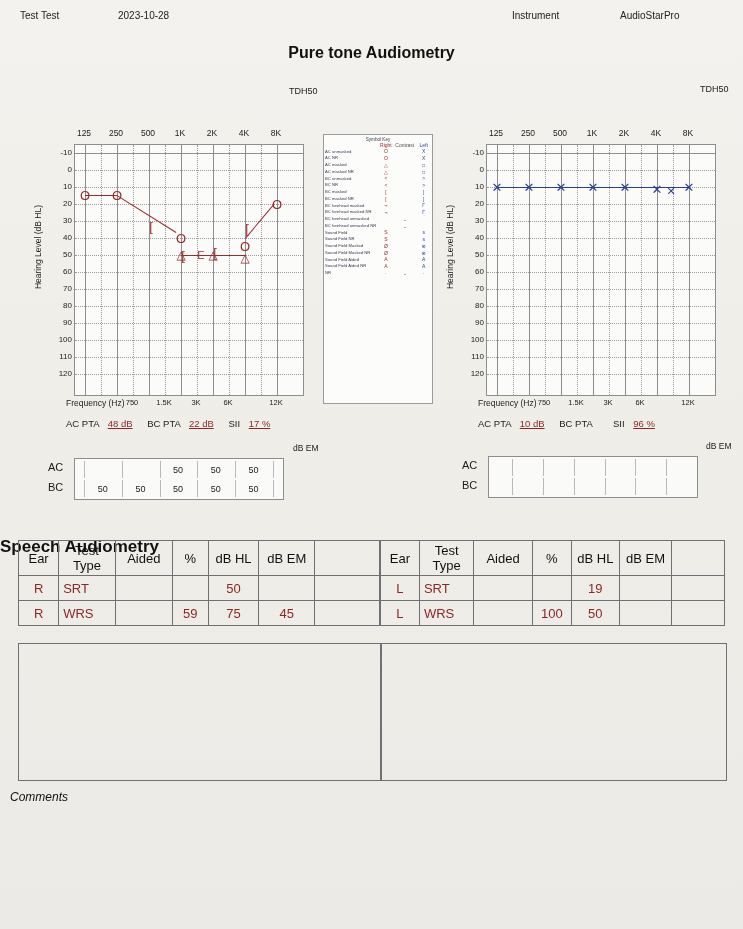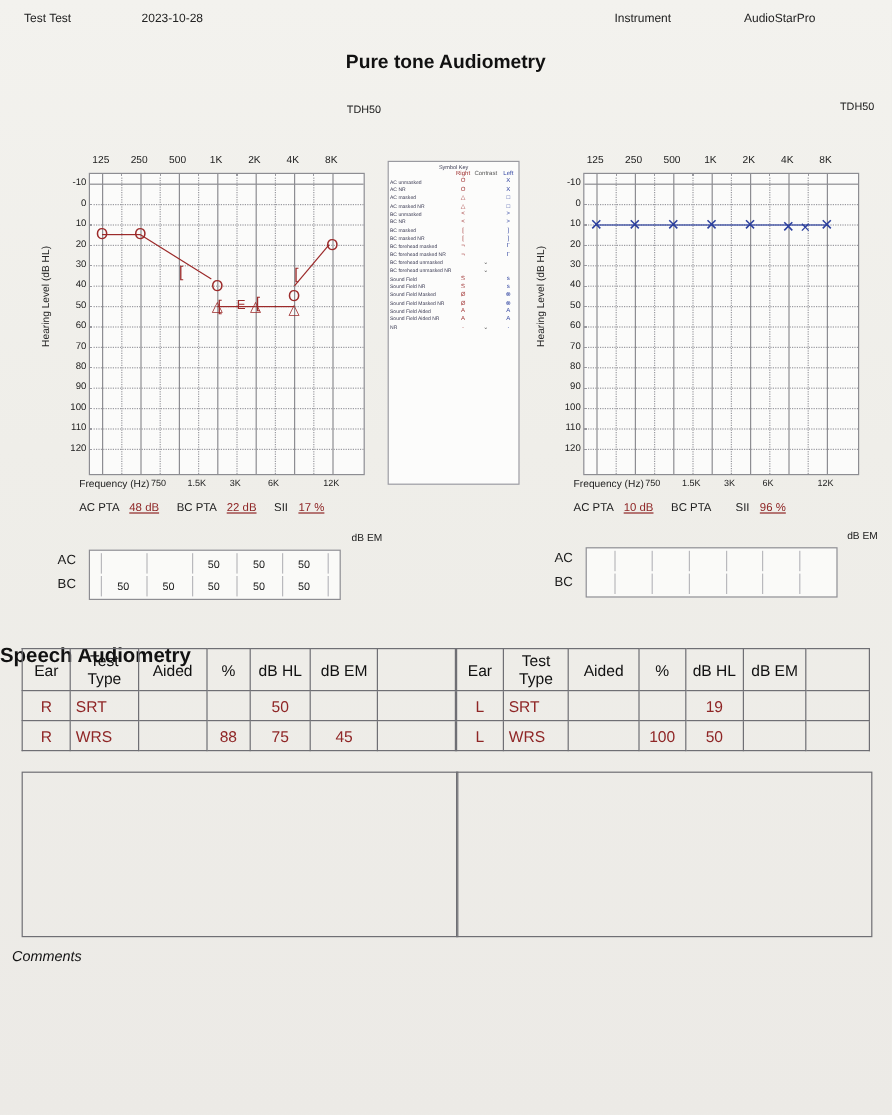--- a/index.html
+++ b/index.html
@@ -493,21 +493,21 @@
       <td class="val"></td>
       <td class="val"></td>
       <td class="val">50</td>
       <td class="val"></td>
       <td class="val"></td>
     </tr>
     <tr>
       <td class="ear">R</td>
       <td class="tt">WRS</td>
       <td class="val"></td>
-      <td class="val">88</td>
+      <td class="val">59</td>
       <td class="val">75</td>
       <td class="val">45</td>
       <td class="val"></td>
     </tr>
   </tbody>
     </table>
 
   <table class="sp-table" style="left:380px;top:540px;width:345px">
     <tbody>
         <tr>

